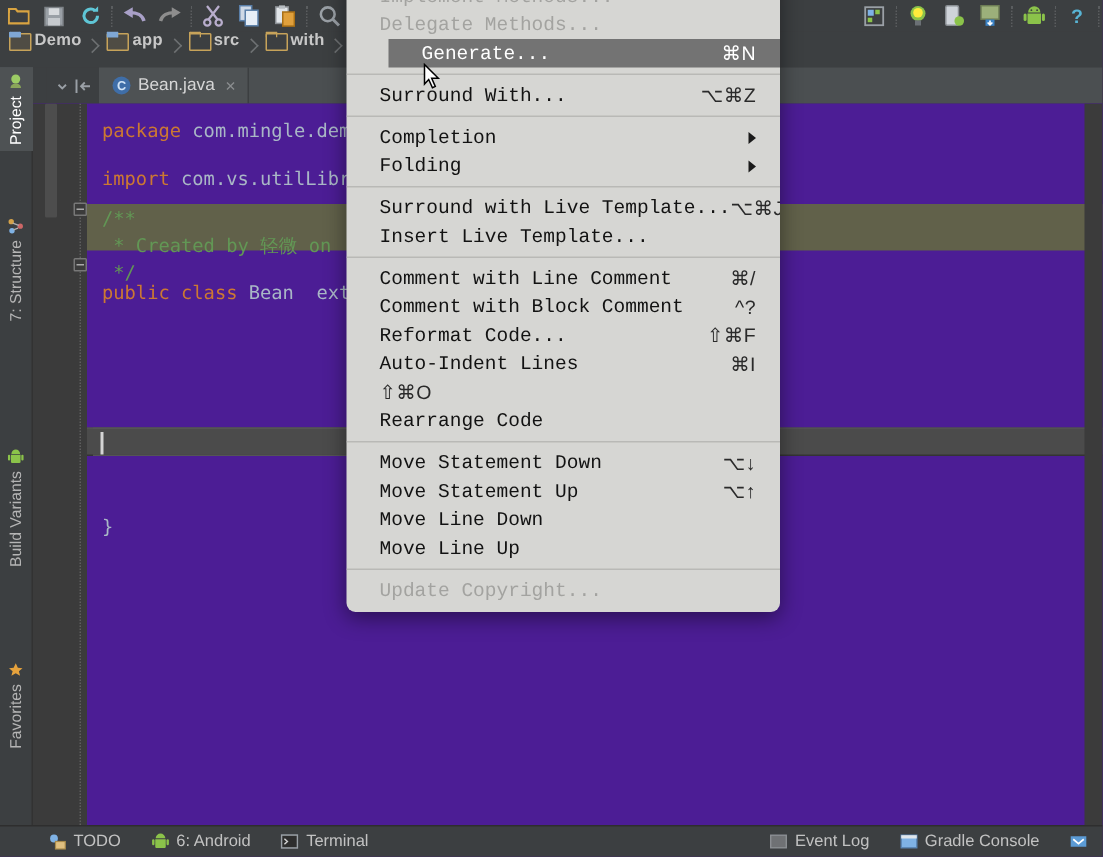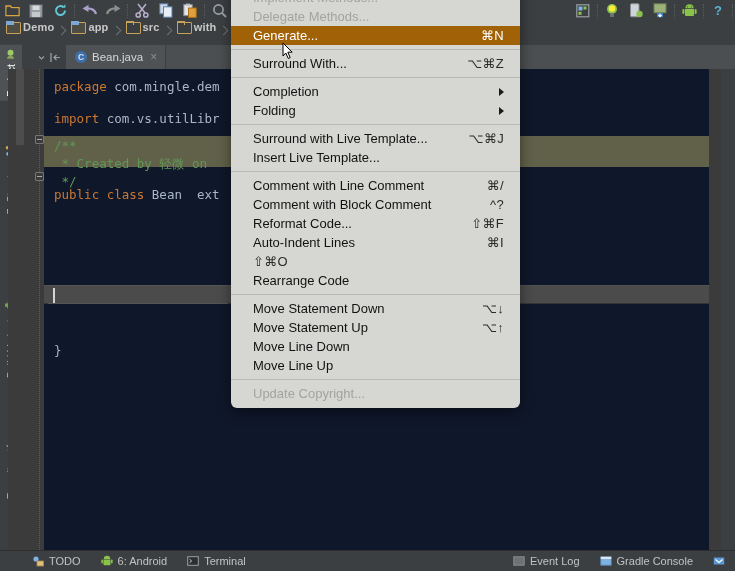--- a/index.html
+++ b/index.html
@@ -94,22 +94,22 @@
     writing-mode: vertical-rl; transform: rotate(180deg);
     font-size: 10.5px; color: #b5b5b5;
     display: flex; align-items: center; gap: 4px;
     padding: 4px 0;
   }
   .stripe-item.sel { background: #4e5254; color: #ffffff; }
   .stripe-ico { width: 11px; height: 11px; transform: rotate(180deg); flex:0 0 auto; }
 
   
   .editor {
-    position: absolute; left: 8px; top: 69px; width: 713px; height: 481px;
-    background: #0f172a; overflow: hidden;
+    position: absolute; left: 22px; top: 69px; width: 713px; height: 481px;
+    background: #4c1d95; overflow: hidden;
   }
   .gutter {
     position: absolute; left: 0; top: 0; width: 36px; height: 481px;
     background: #3b3b3b;
   }
   .gutter .dots {
     position:absolute; right: 4px; top: 0; width: 1px; height: 481px;
     border-left: 1px dotted #5e5e5e;
   }
   .fold {
@@ -157,24 +157,24 @@
     border-radius: 0 0 6px 6px;
     box-shadow: 0 4px 14px rgba(0,0,0,.45);
     padding: 4px 0 5px 0;
     font-size: 13px; color: #121212;
     overflow: hidden;
   }
   .mi {
     height: 19px; display: flex; align-items: center;
     padding: 0 16px 0 22px; white-space: nowrap;
   }
-  .mi .lbl { flex: 1 1 auto; }
+  .mi .lbl { flex: 1 1 auto; font-family: Liberation Mono, monospace; }
   .mi .acc { color: #2a2a2a; font-size: 13px; letter-spacing: .3px; }
   .mi.dis .lbl, .mi.dis .acc { color: #a3a3a0; }
-  .mi.sel { background: #a16207; color: #ffffff; }
+  .mi.sel { background: #737373; color: #ffffff; margin-left: 28px; }
   .mi.sel .acc { color: #ffffff; }
   .mi .sub {
     width: 0; height: 0; border-left: 5px solid #1a1a1a;
     border-top: 4px solid transparent; border-bottom: 4px solid transparent;
   }
   .msep { height: 1px; background: #b9b9b6; margin: 4px 0; }
 
   .cursor-arrow { position: absolute; width: 12px; height: 18px; }
 
   

